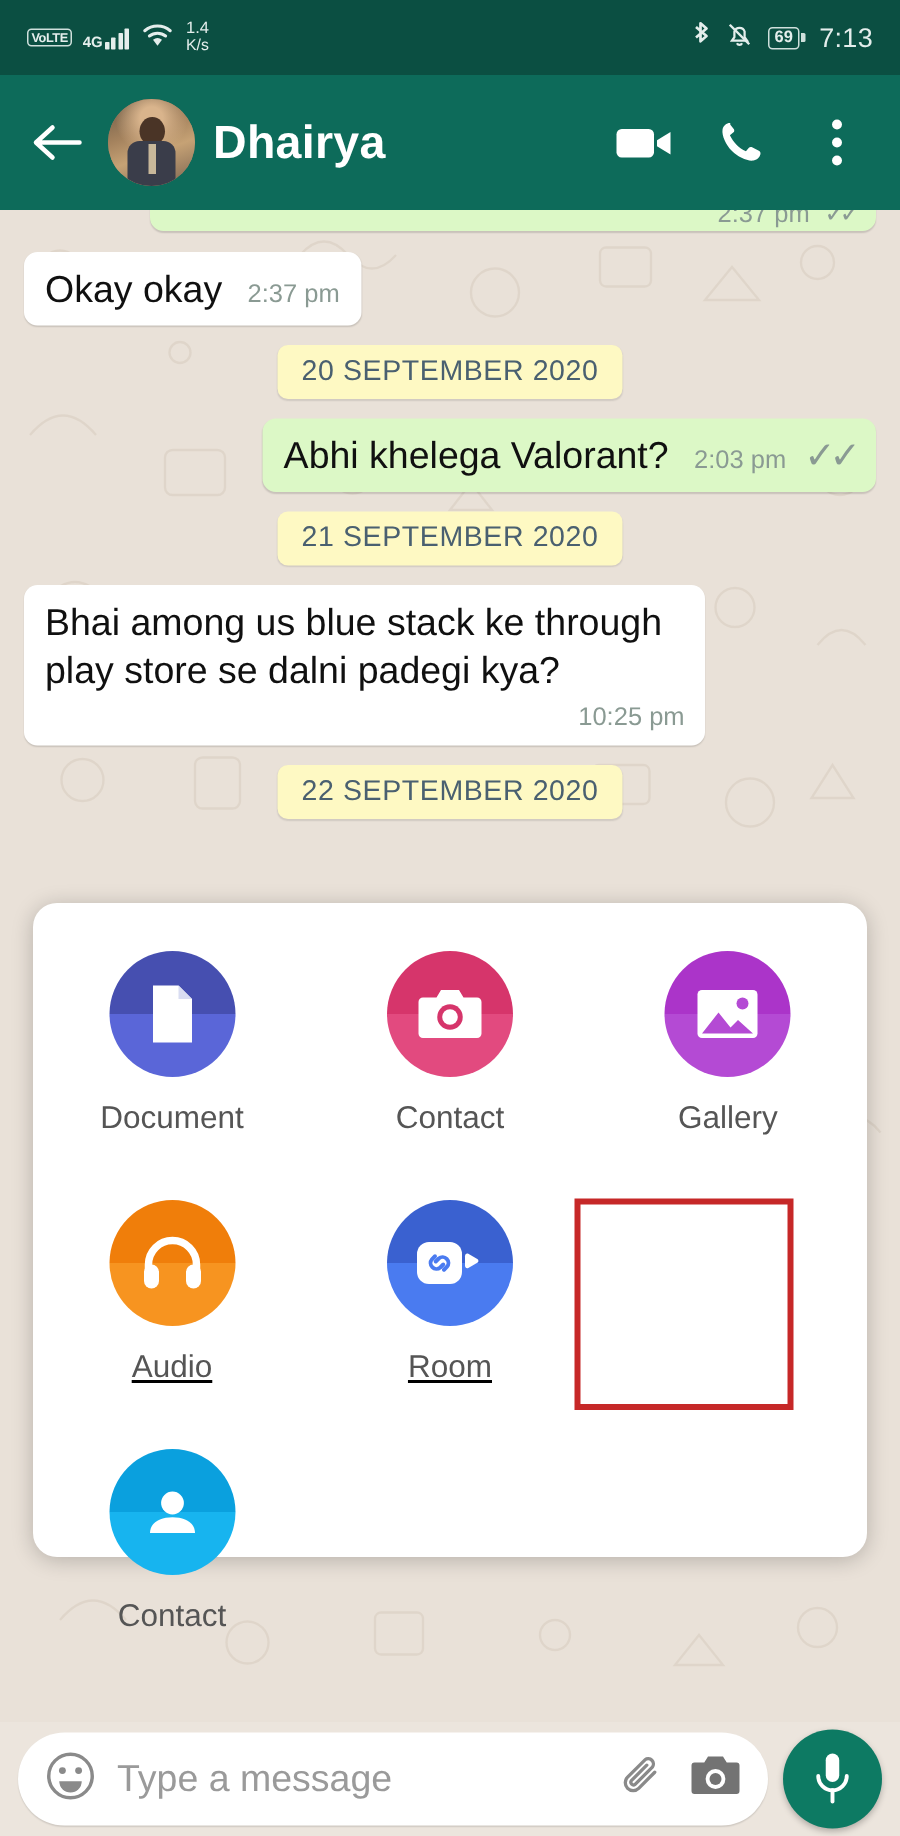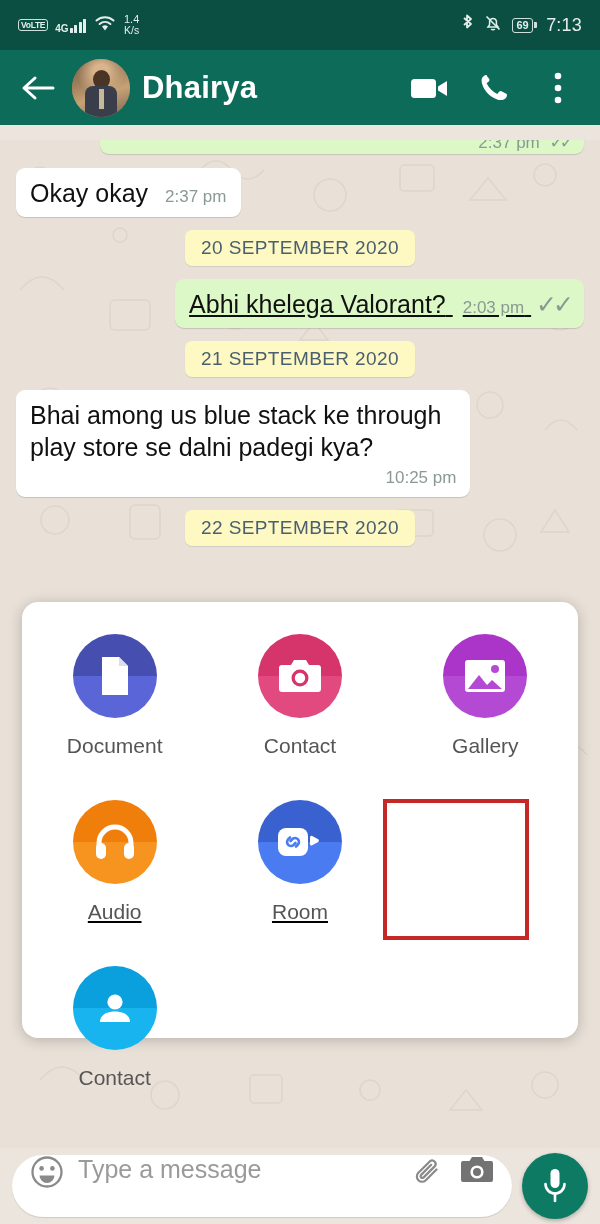--- a/index.html
+++ b/index.html
@@ -37,21 +37,21 @@
   .batt{
     border:1.6px solid #cfe0dc; border-radius:3px; font-size:11px;
     padding:0 3px; line-height:13px; font-weight:600;
   }
   .batt-wrap{ display:flex; align-items:center; }
   .batt-nub{ width:3px; height:6px; background:#cfe0dc; margin-left:1.5px; border-radius:0 1px 1px 0; }
   #status-time{ font-size:18px; letter-spacing:.2px; }
 
   
   #app-header{
-    position:absolute; top:50px; left:0; width:600px; height:75px;
+    position:absolute; top:50px; left:0; width:600px; height:90px;
     background:#0d6b5a;
     display:flex; align-items:center; padding:0 16px; gap:12px;justify-content:center;
   }
   #back-button{ width:44px; height:44px; flex:none; display:flex; align-items:center; justify-content:center; }
   #avatar{
     width:58px; height:58px; border-radius:50%; flex:none; overflow:hidden;
     background:#9d7f62; position:relative;
   }
   #avatar .bg{ position:absolute; inset:0;
     background:
@@ -74,21 +74,21 @@
   }
   #doodles{ position:absolute; inset:0; opacity:.5; }
   #chat-scroll{ position:absolute; inset:0; padding:0 16px; }
 
   .bubble{
     max-width:82%; border-radius:9px; padding:9px 14px 8px;
     box-shadow:0 1px 1px rgba(0,0,0,.14);
     position:relative; font-size:25px; color:#101010; line-height:1.28;
   }
   .in{ background:#fff; margin-right:auto; }
-  .out{ background:#dcf8c6; margin-left:auto;text-decoration:underline; }
+  .out{ background:#dcf8c6; margin-left:auto; }
   .row{ display:flex; margin-bottom:13px; }
   .row.r{ justify-content:flex-end; }
   .meta{ font-size:17px; color:#8a9a93; white-space:nowrap; }
   .inline-meta{ display:inline; margin-left:10px; vertical-align:baseline; }
   .block-meta{ display:block; text-align:right; margin-top:4px; }
   .ticks{ display:inline-block; margin-left:5px; color:#8a9a93; letter-spacing:-4px; }
 
   .datechip-row{ display:flex; justify-content:center; margin-bottom:13px; }
   .datechip{
     background:#fef9c3; color:#4a6070; font-size:19px; letter-spacing:.4px;
@@ -122,21 +122,21 @@
     border:4px solid #c62828; pointer-events:none;
   }
 
   
   #input-bar{
     position:absolute; left:0; top:1148px; width:600px; height:76px;
     display:flex; align-items:center; padding:0 12px; gap:10px;
   }
   #message-field{
     flex:1; height:62px; background:#fff; border-radius:31px;
-    display:flex; align-items:flex-start; padding:0 18px; gap:14px;
+    display:flex; align-items:center; padding:0 18px; gap:14px;
     box-shadow:0 1px 1px rgba(0,0,0,.12);
   }
   #message-placeholder{ flex:1; font-size:25px; color:#9a9a9a; }
   #mic-button{
     width:66px; height:66px; border-radius:50%; background:#0d7a63; flex:none;
     display:flex; align-items:center; justify-content:center;
     box-shadow:0 2px 4px rgba(0,0,0,.25);
   }
 </style>
 </head>

